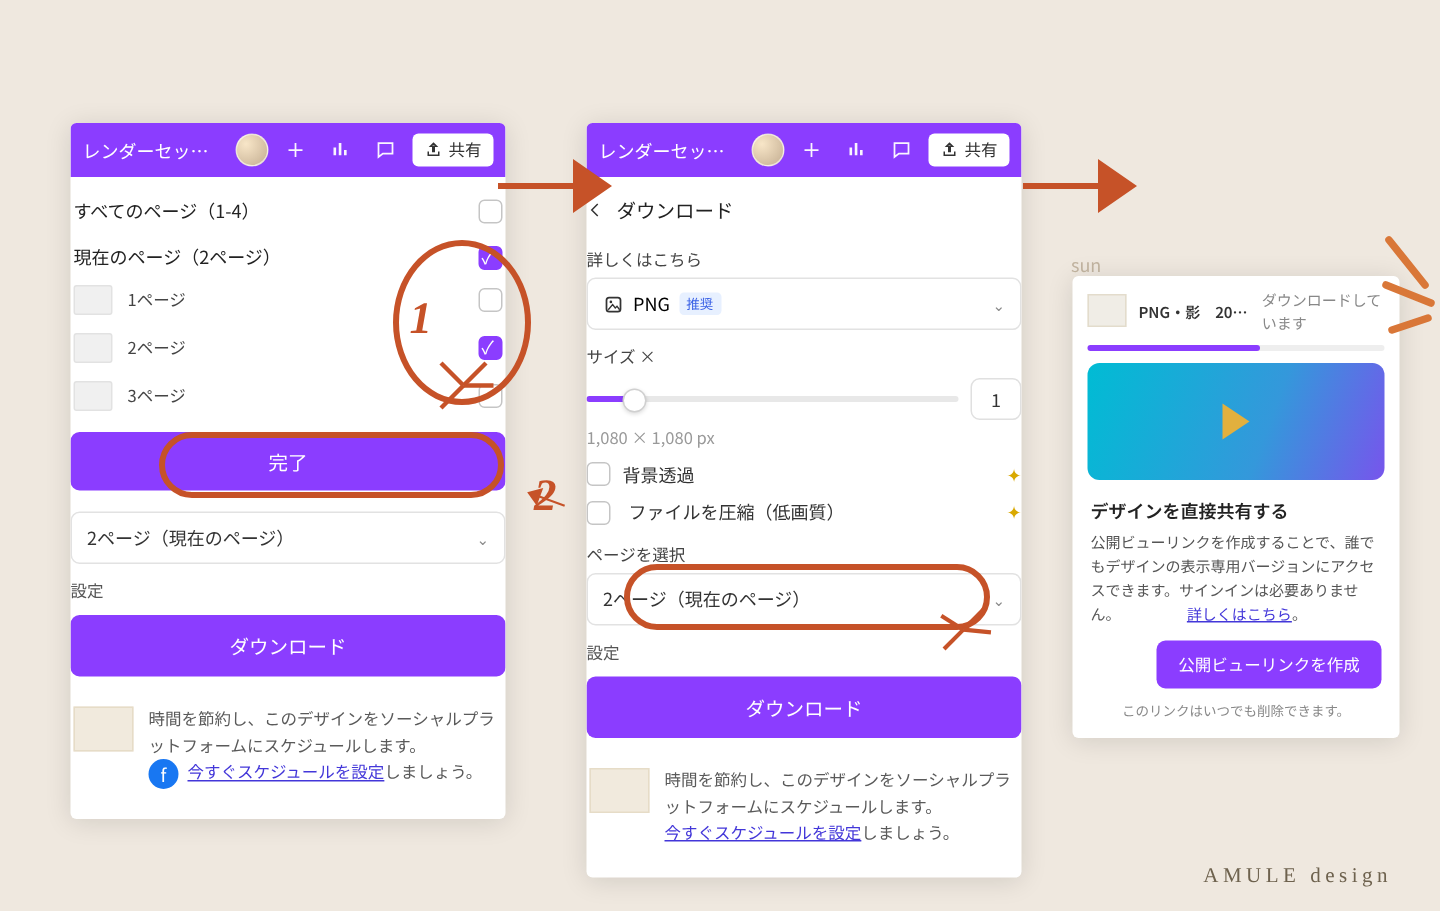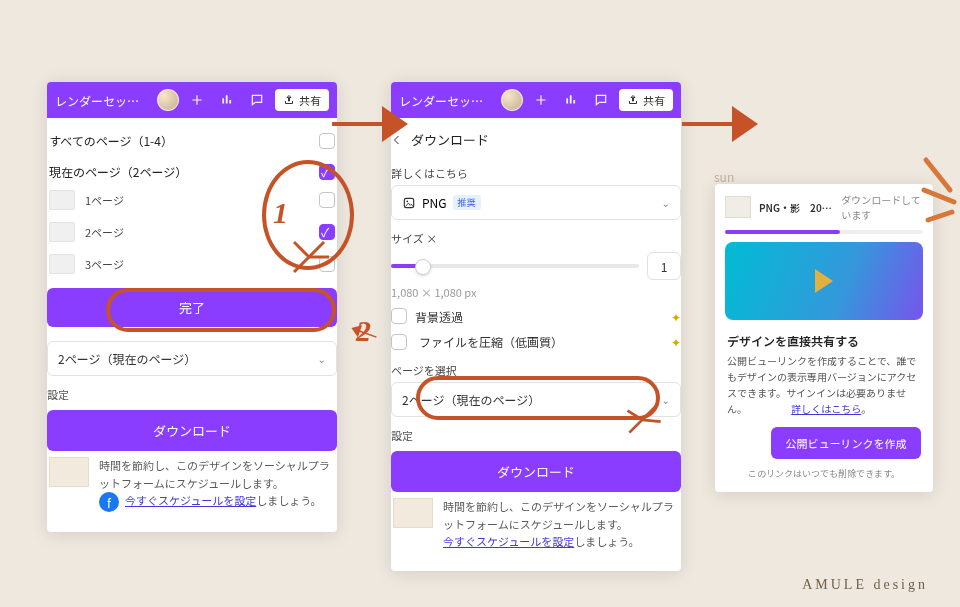--- a/index.html
+++ b/index.html
@@ -64,21 +64,21 @@
     .cur-page-select {
       border: 1px solid #e2e2e2; border-radius: 6px; padding: 8px 10px; font-size: 12px; color: #333;
       margin-top: 14px; display: flex; justify-content: space-between; align-items: center;
     }
     .sect-label { font-size: 11px; color: #555; margin-top: 10px; }
     .dl-btn {
       margin-top: 8px; background: #8b3dff; color: #fff; text-align: center; padding: 11px 0; border-radius: 6px;
       font-size: 13px;
     }
     .promo {
-      margin-top: 0; display: flex; gap: 10px; font-size: 11px; color: #5a5a5a; line-height: 1.6;
+      margin-top: 14px; display: flex; gap: 10px; font-size: 11px; color: #5a5a5a; line-height: 1.6;
       padding: 6px 2px;
     }
     .promo .pthumb { width: 40px; height: 30px; background: #f1eadd; border: 1px solid #e6dcc7; flex-shrink: 0; }
     .promo .link { color: #4337d9; text-decoration: underline; }
     .fb-icon {
       display: inline-flex; width: 20px; height: 20px; border-radius: 50%; background: #1877f2; color: #fff;
       align-items: center; justify-content: center; font-size: 12px; margin-right: 6px;
       vertical-align: middle;
     }
 

